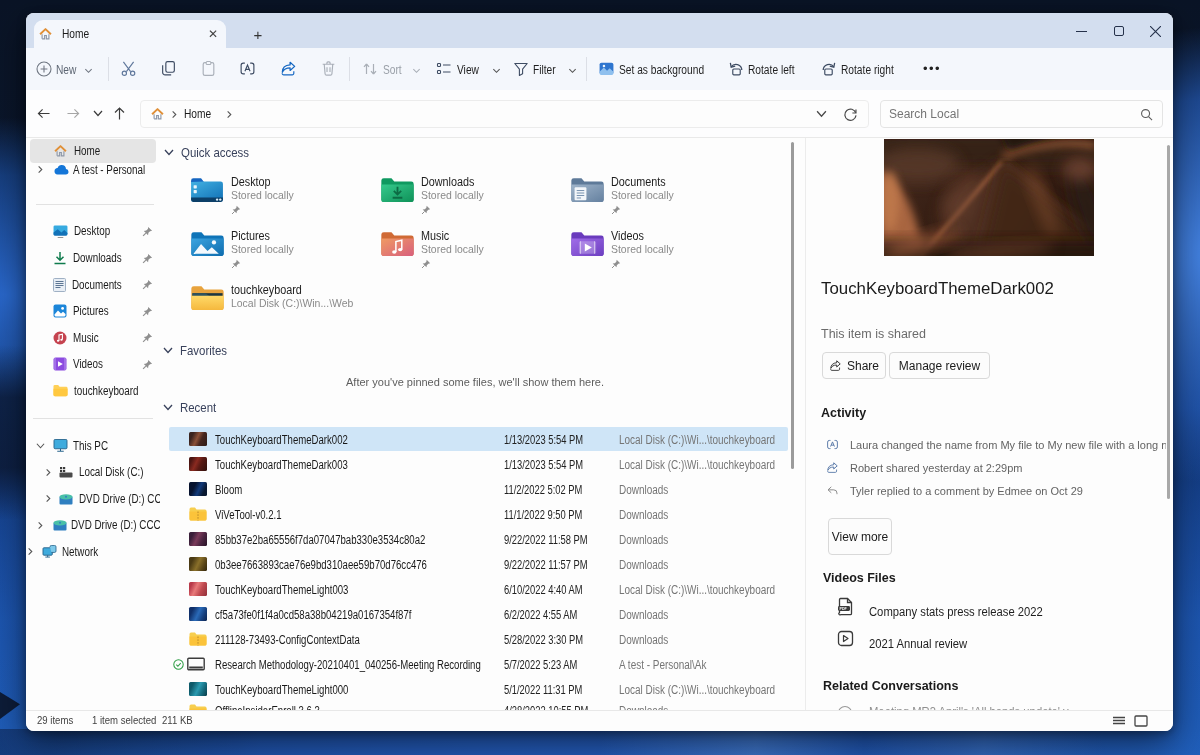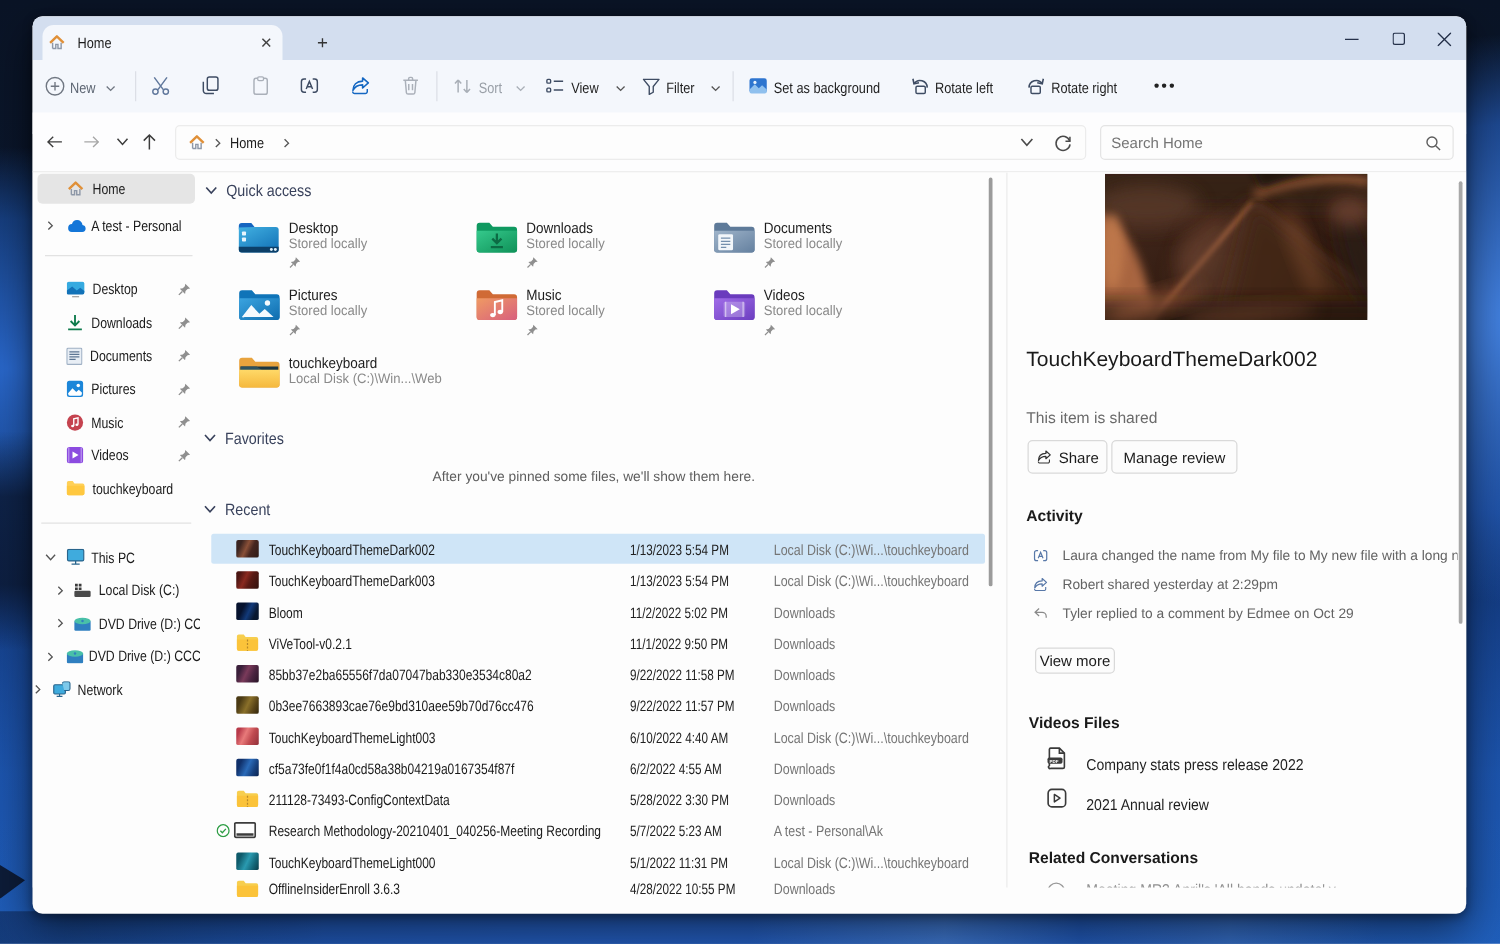--- a/index.html
+++ b/index.html
@@ -210,40 +210,40 @@
       <div style="flex:1"></div>
       <svg width="11" height="10" viewBox="0 0 10 8">
           <path d="M1 1.5 5 6l4-4.5" fill="none" stroke="#4a4a4a" stroke-width="1.2"></path>
         </svg>
       <svg width="15" height="15" viewBox="0 0 16 16" style="margin-left:16px;margin-right:10px">
           <path d="M13.6 6.2 A6 6 0 1 0 13.9 9" fill="none" stroke="#4a4a4a" stroke-width="1.3"></path>
           <path d="M13.8 2.6v3.8h-3.8" fill="none" stroke="#4a4a4a" stroke-width="1.3"></path>
         </svg>
     </div>
     <div class="search">
-      <span class="ph">Search Home</span>
+      <span class="ph">Search Local</span>
       <svg width="13" height="13" viewBox="0 0 14 14" style="margin-right:9px">
           <circle cx="6" cy="6" r="4.3" fill="none" stroke="#5c5c5c" stroke-width="1.2"></circle>
           <path d="M9.2 9.2 13 13" stroke="#5c5c5c" stroke-width="1.2"></path>
         </svg>
     </div>
   </div>
 
   <div class="main">
     <div class="side">
       <div style="position:absolute;left:4px;top:1px;width:126px;height:24px;background:#e5e5e5;border-radius:4px"></div>
       <div class="srow" style="top:0.5px;padding-left:27px">
         <svg width="15" height="14" viewBox="0 0 16 16">
             <path d="M4.1 13.5h2.9V9.7h2v3.8h2.9V8.2" fill="none" stroke="#8e98a8" stroke-width="1.3"></path>
             <path d="M4.1 13.5V8.2" stroke="#8e98a8" stroke-width="1.3"></path>
             <path d="M1.8 8.3 8 2.4l6.2 5.9" fill="none" stroke="#e09038" stroke-width="2.2" stroke-linejoin="round"></path>
           </svg>
         <span class="lbl">Home</span>
       </div>
-      <div class="srow" style="top:30px;padding-left:10px">
+      <div class="srow" style="top:19px;padding-left:10px">
         <svg width="8" height="9" viewBox="0 0 8 10">
             <path d="M2.5 1.5 6 5 2.5 8.5" fill="none" stroke="#555" stroke-width="1.2"></path>
           </svg>
         <svg width="16" height="11" viewBox="0 0 16 11" style="margin-left:9px">
             <path d="M4.5 10.5h8.3A2.8 2.8 0 0 0 15.5 7.7 2.9 2.9 0 0 0 13 4.9 4.3 4.3 0 0 0 8.7 1 4.2 4.2 0 0 0 4.6 4.1 3.3 3.3 0 0 0 1.5 7.3 3.2 3.2 0 0 0 4.5 10.5Z" fill="#1476d8"></path>
           </svg>
         <span class="lbl" style="margin-left:4px">A test - Personal</span>
       </div>
       <div style="position:absolute;left:10px;top:66px;width:118px;height:1px;background:#e2e2e2"></div>
       <div style="position:absolute;left:7px;top:280px;width:120px;height:1px;background:#e2e2e2"></div>
@@ -701,21 +701,21 @@
       <div class="act" style="left:44px;top:301px;width:316px;overflow:hidden">Laura changed the name from My file to My new file with a long nam</div>
       <svg style="position:absolute;left:20px;top:323px" width="13" height="13" viewBox="0 0 16 16">
           <path d="M9.5 2.2 13.8 6 9.5 9.8V7.4C5.6 7.4 3.4 9 2.2 11.6 2.2 7.5 5 4.8 9.5 4.6Z" fill="none" stroke="#5878a8" stroke-width="1.2" stroke-linejoin="round"></path>
           <path d="M13 10.5v2A1.5 1.5 0 0 1 11.5 14h-8A1.5 1.5 0 0 1 2 12.5" fill="none" stroke="#5878a8" stroke-width="1.1"></path>
         </svg>
       <div class="act" style="left:44px;top:324px">Robert shared yesterday at 2:29pm</div>
       <svg style="position:absolute;left:20px;top:346px" width="13" height="13" viewBox="0 0 16 16">
           <path d="M6.5 3.5 2.5 7.2l4 3.7M2.5 7.2h7A4 4 0 0 1 13.5 11.2v1.3" fill="none" stroke="#8a8a8a" stroke-width="1.2"></path>
         </svg>
       <div class="act" style="left:44px;top:347px">Tyler replied to a comment by Edmee on Oct 29</div>
-      <div class="pbtn" style="left:22px;top:380px;width:64px;height:21px">View more</div>
+      <div class="pbtn" style="left:22px;top:380px;width:64px;height:37px">View more</div>
       <div style="position:absolute;left:17px;top:433px;font-size:12.5px;font-weight:bold;color:#1a1a1a">Videos Files</div>
       <svg style="position:absolute;left:31px;top:459px" width="17" height="19" viewBox="0 0 17 19">
           <path d="M3.5 1.5h7L14.5 5.5v11a1.2 1.2 0 0 1-1.2 1.2H3.7A1.2 1.2 0 0 1 2.5 15.5v-13A1.2 1.2 0 0 1 3.5 1.5Z" fill="none" stroke="#3a3a3a" stroke-width="1.3"></path>
           <path d="M10.5 1.5v4h4" fill="none" stroke="#3a3a3a" stroke-width="1.3"></path>
           <rect x="1" y="9" width="12" height="5" rx="1.4" fill="#3a3a3a"></rect>
           <text x="2.6" y="13" font-size="3.6" fill="#fff" font-family="Liberation Sans,sans-serif" font-weight="bold">PDF</text>
         </svg>
       <div style="position:absolute;left:63px;top:467px;font-size:12.5px;color:#1f1f1f;white-space:nowrap;transform:scaleX(0.9);transform-origin:0 50%">Company stats press release 2022</div>
       <svg style="position:absolute;left:31px;top:492px" width="17" height="17" viewBox="0 0 17 17">
           <rect x="1.5" y="1.5" width="14" height="14" rx="3" fill="none" stroke="#3a3a3a" stroke-width="1.3"></rect>
@@ -725,13 +725,26 @@
       <div style="position:absolute;left:17px;top:541px;font-size:12.5px;font-weight:bold;color:#1a1a1a">Related Conversations</div>
       <svg style="position:absolute;left:31px;top:567px" width="16" height="16" viewBox="0 0 16 16">
           <circle cx="8" cy="8" r="6.5" fill="none" stroke="#999" stroke-width="1.1"></circle>
         </svg>
       <div style="position:absolute;left:63px;top:567px;font-size:12.5px;color:#8f8f8f;white-space:nowrap;transform:scaleX(0.9);transform-origin:0 50%">Meeting MR3 April's 'All hands update' y...</div>
 
       <div style="position:absolute;left:361px;top:7px;width:2.5px;height:354px;background:#a8a8a8;border-radius:2px"></div>
     </div>
   </div>
 
+  <div class="status">
+    <span style="position:absolute;left:11px;top:3px;transform:scaleX(0.87);transform-origin:0 50%">29 items</span>
+    <span style="position:absolute;left:66px;top:3px;transform:scaleX(0.87);transform-origin:0 50%">1 item selected</span>
+    <span style="position:absolute;left:136px;top:3px;transform:scaleX(0.87);transform-origin:0 50%">211 KB</span>
+    <div style="position:absolute;right:25px;top:3px;display:flex;gap:8px">
+      <svg width="14" height="14" viewBox="0 0 14 14">
+          <path d="M1 3.5h12M1 6.5h12M1 9.5h12" stroke="#444" stroke-width="1.4"></path>
+        </svg>
+      <svg width="14" height="14" viewBox="0 0 14 14">
+          <rect x="1" y="2" width="12" height="10" rx="1" fill="none" stroke="#444" stroke-width="1.3"></rect>
+        </svg>
+    </div>
+  </div>
 </div>
 
 </body></html>

